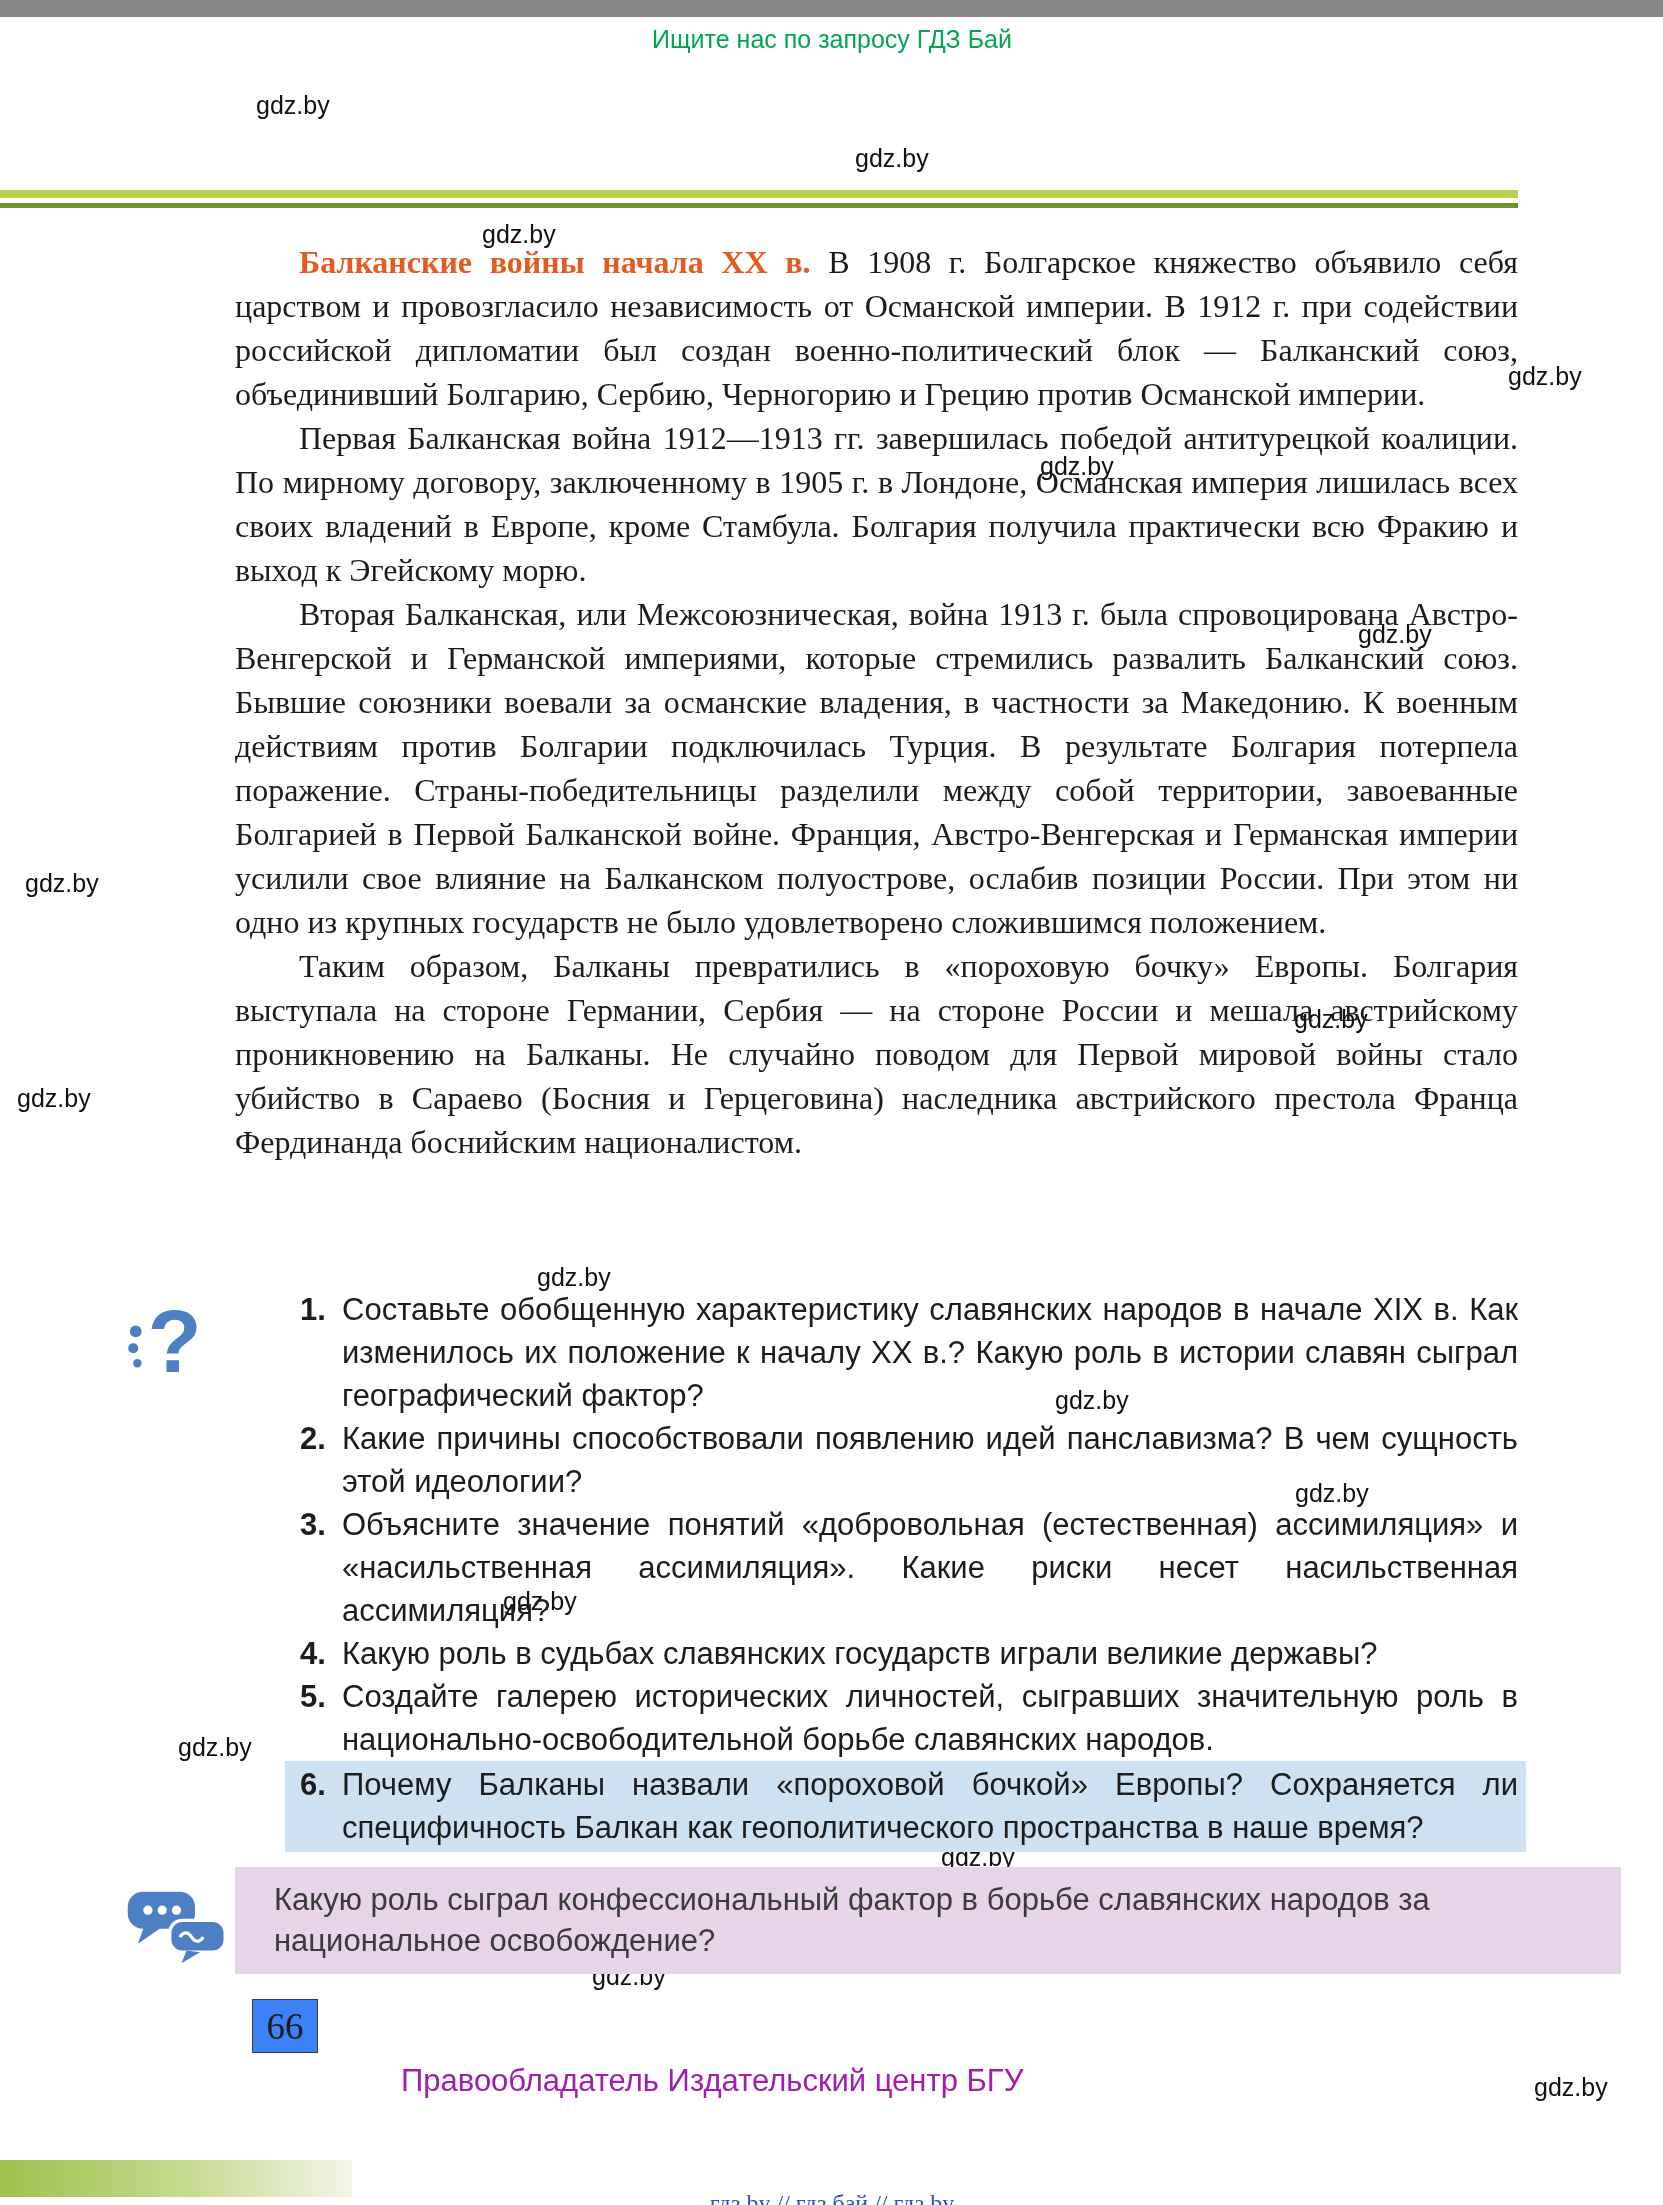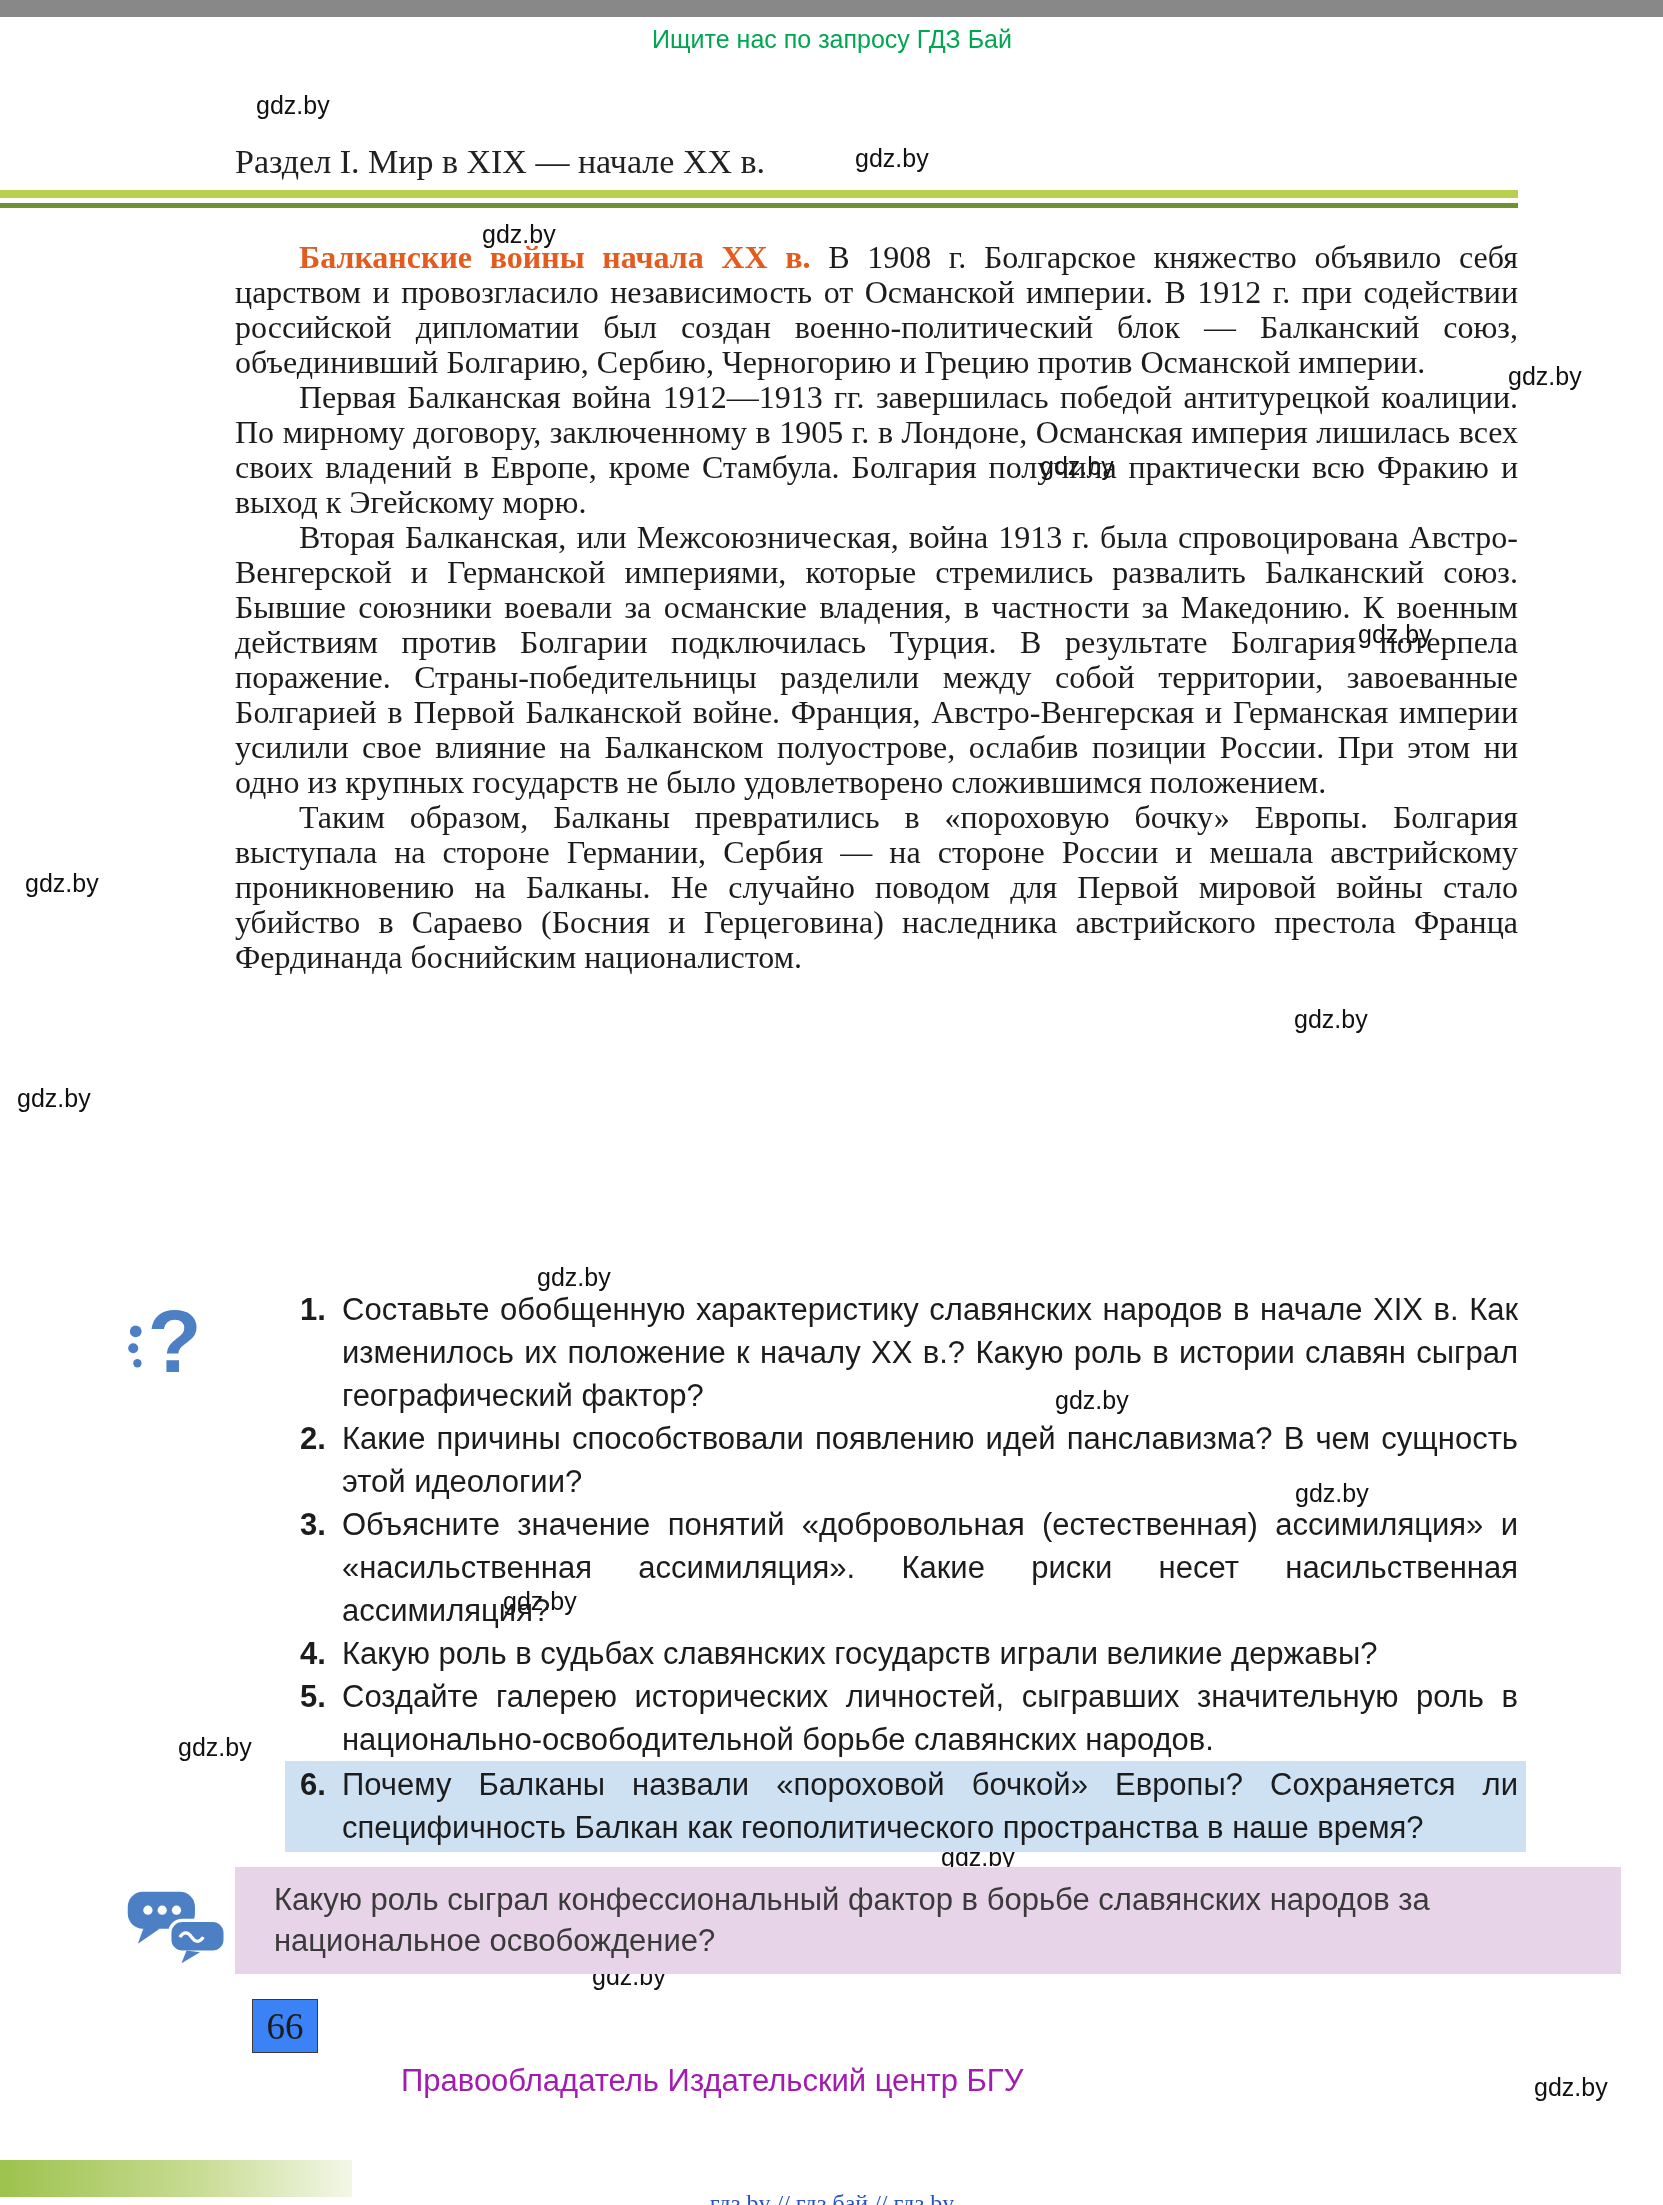--- a/index.html
+++ b/index.html
@@ -22,21 +22,21 @@
   .section-title {
     position:absolute; left:235px; top:126px; font-size:34px; color:#222;
   }
   .rules { position:absolute; left:0; top:173px; width:1518px; }
   .rule-light { height:8.4px; background:#b9cf4e; }
   .rule-gap { height:4.2px; background:#ffffff; }
   .rule-dark { height:5px; background:#6d9331; }
   
   .article {
     position:absolute; left:235px; top:223px; width:1283px;
-    font-size:32px; line-height:35px; text-align:justify;
+    font-size:32px; line-height:44px; text-align:justify;
   }
   .article p { margin:0; text-indent:64px; }
   .lead-orange { color:#e35b1e; font-weight:bold; }
   .ital { }
   
   .questions {
     position:absolute; left:0; top:1271px; width:1518px;
     font-family:"Liberation Sans", sans-serif; font-size:31px; line-height:43px;
   }
   .q-icon { position:absolute; left:124px; top:10px; }
@@ -95,21 +95,20 @@
       <span class="wm" style="left: 537px; top: 1246px;">gdz.by</span>
       <span class="wm" style="left: 1055px; top: 1369px;">gdz.by</span>
       <span class="wm" style="left: 1295px; top: 1462px;">gdz.by</span>
       <span class="wm" style="left: 503px; top: 1570px;">gdz.by</span>
       <span class="wm" style="left: 178px; top: 1716px;">gdz.by</span>
       <span class="wm" style="left: 941px; top: 1826px;">gdz.by</span>
       <span class="wm" style="left: 592px; top: 1945px;">gdz.by</span>
       <span class="wm" style="left: 1534px; top: 2056px;">gdz.by</span>
     </div>
 
-  <div class="section-title">Раздел I. Мир в XIX — начале XX в.</div>
 
   <div class="rules">
     <div class="rule-light"></div>
     <div class="rule-gap"></div>
     <div class="rule-dark"></div>
   </div>
 
   <div class="article">
     <p><span class="lead-orange">Балканские войны начала XX в.</span><span> В 1908 г. Болгарское княжество объявило себя царством и провозгласило независимость от Османской империи. В 1912 г. при содействии российской дипломатии был создан военно-политический блок — Балканский союз, объединивший Болгарию, Сербию, Черногорию и Грецию против Османской империи.</span></p>
     <p><span class="ital">Первая Балканская война 1912—1913 гг.</span><span> завершилась победой антитурецкой коалиции. По мирному договору, заключенному в 1905 г. в Лондоне, Османская империя лишилась всех своих владений в Европе, кроме Стамбула. Болгария получила практически всю Фракию и выход к Эгейскому морю.</span></p>

